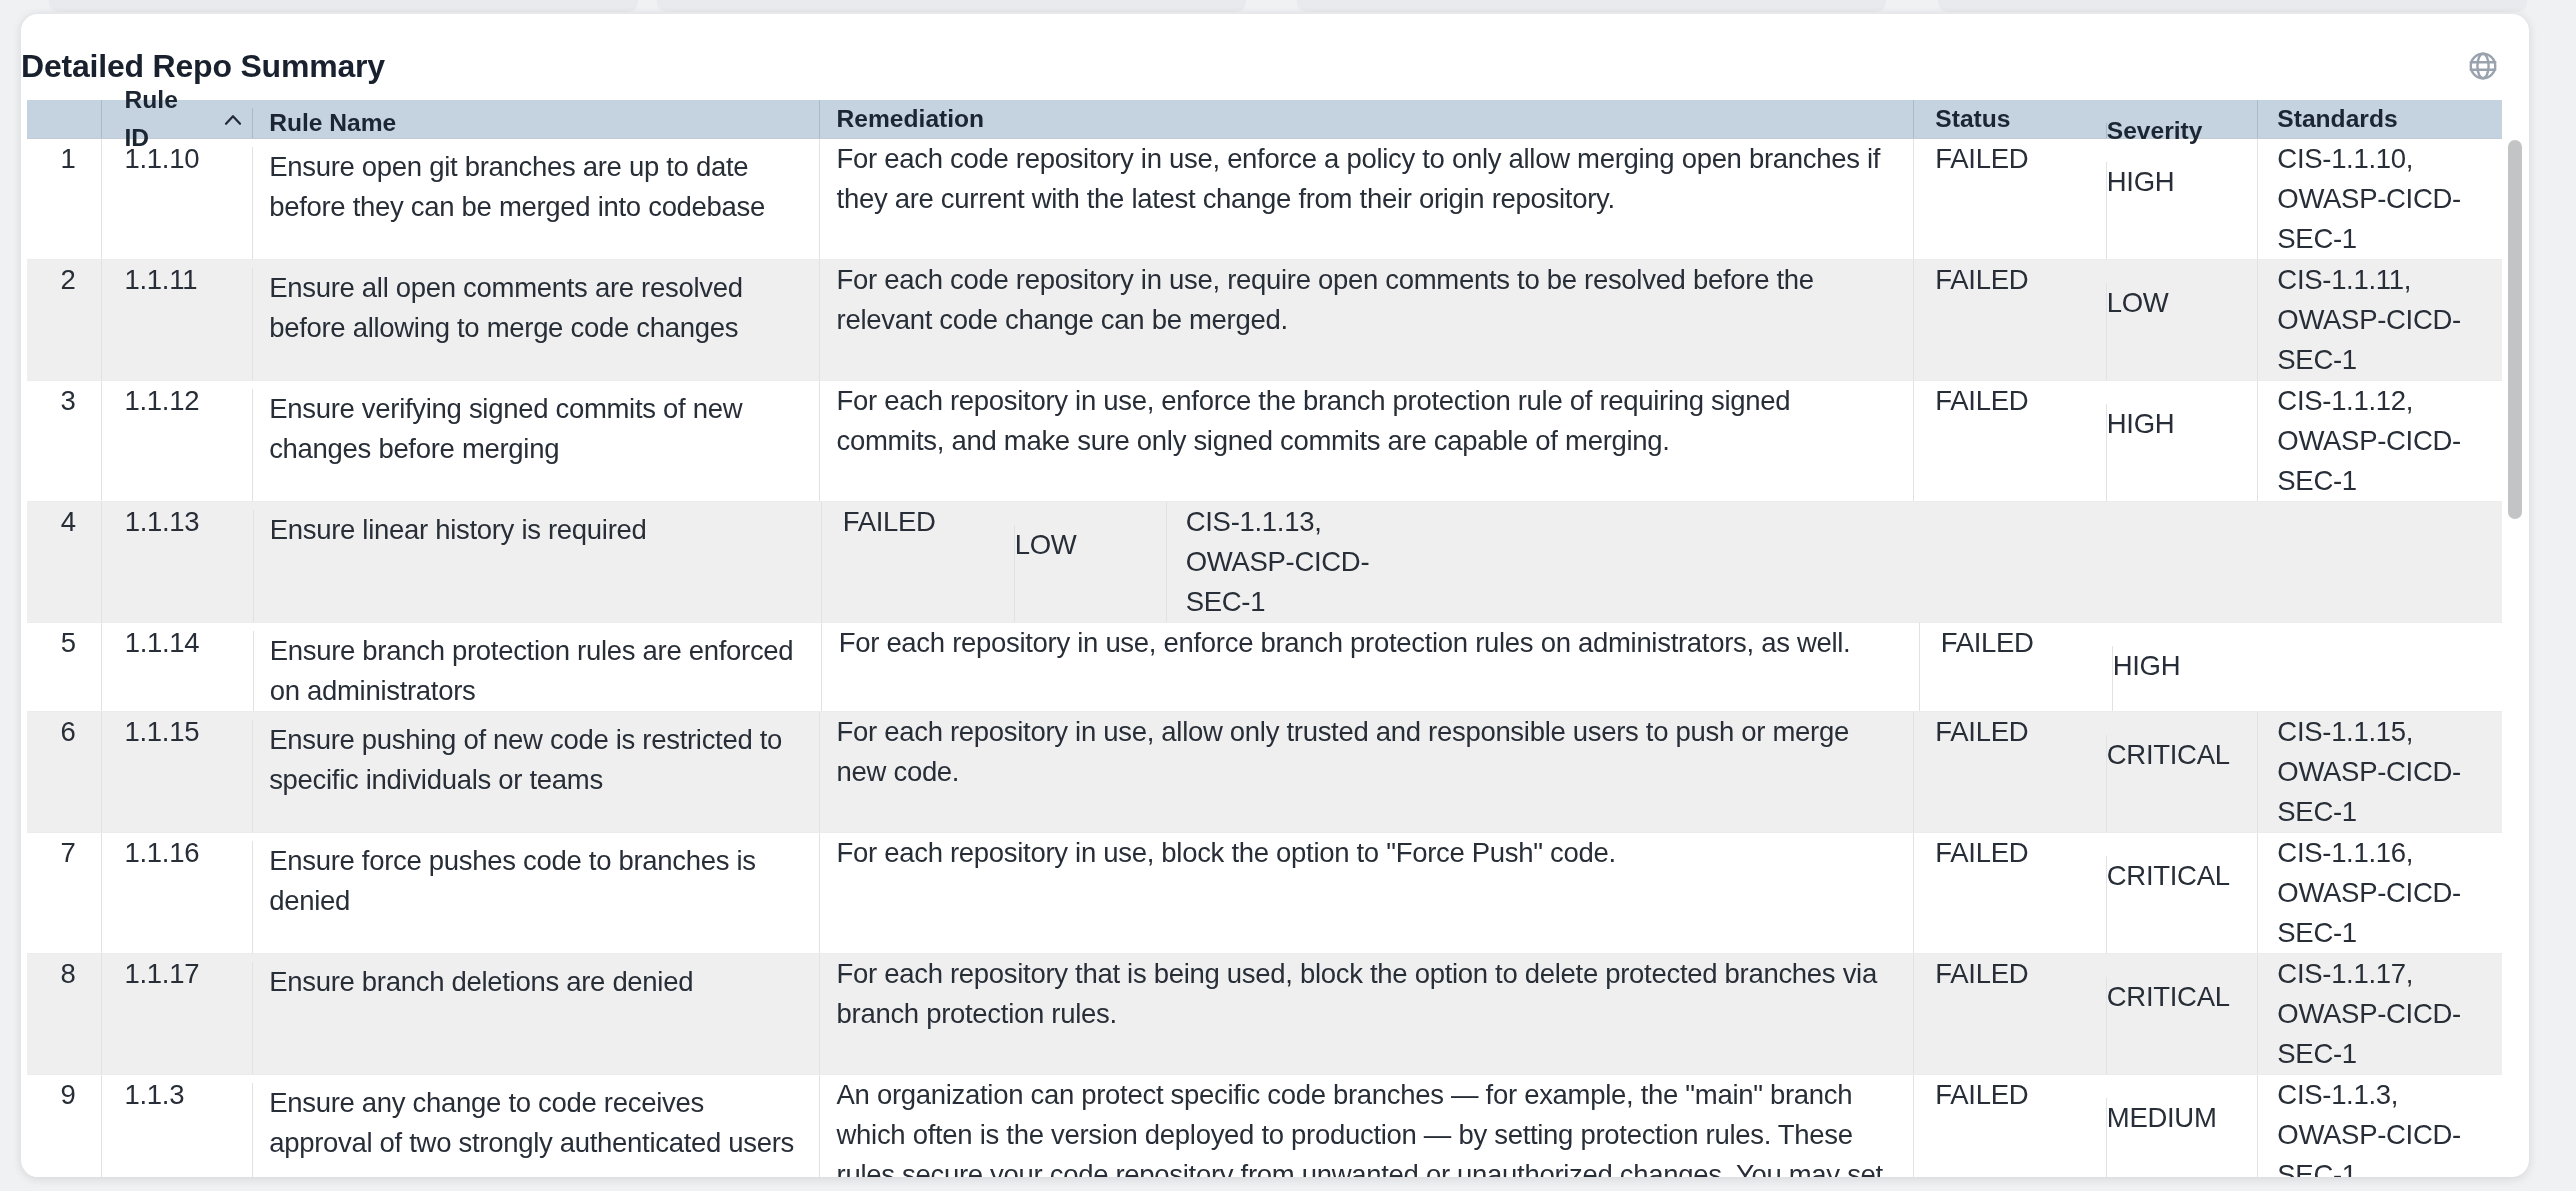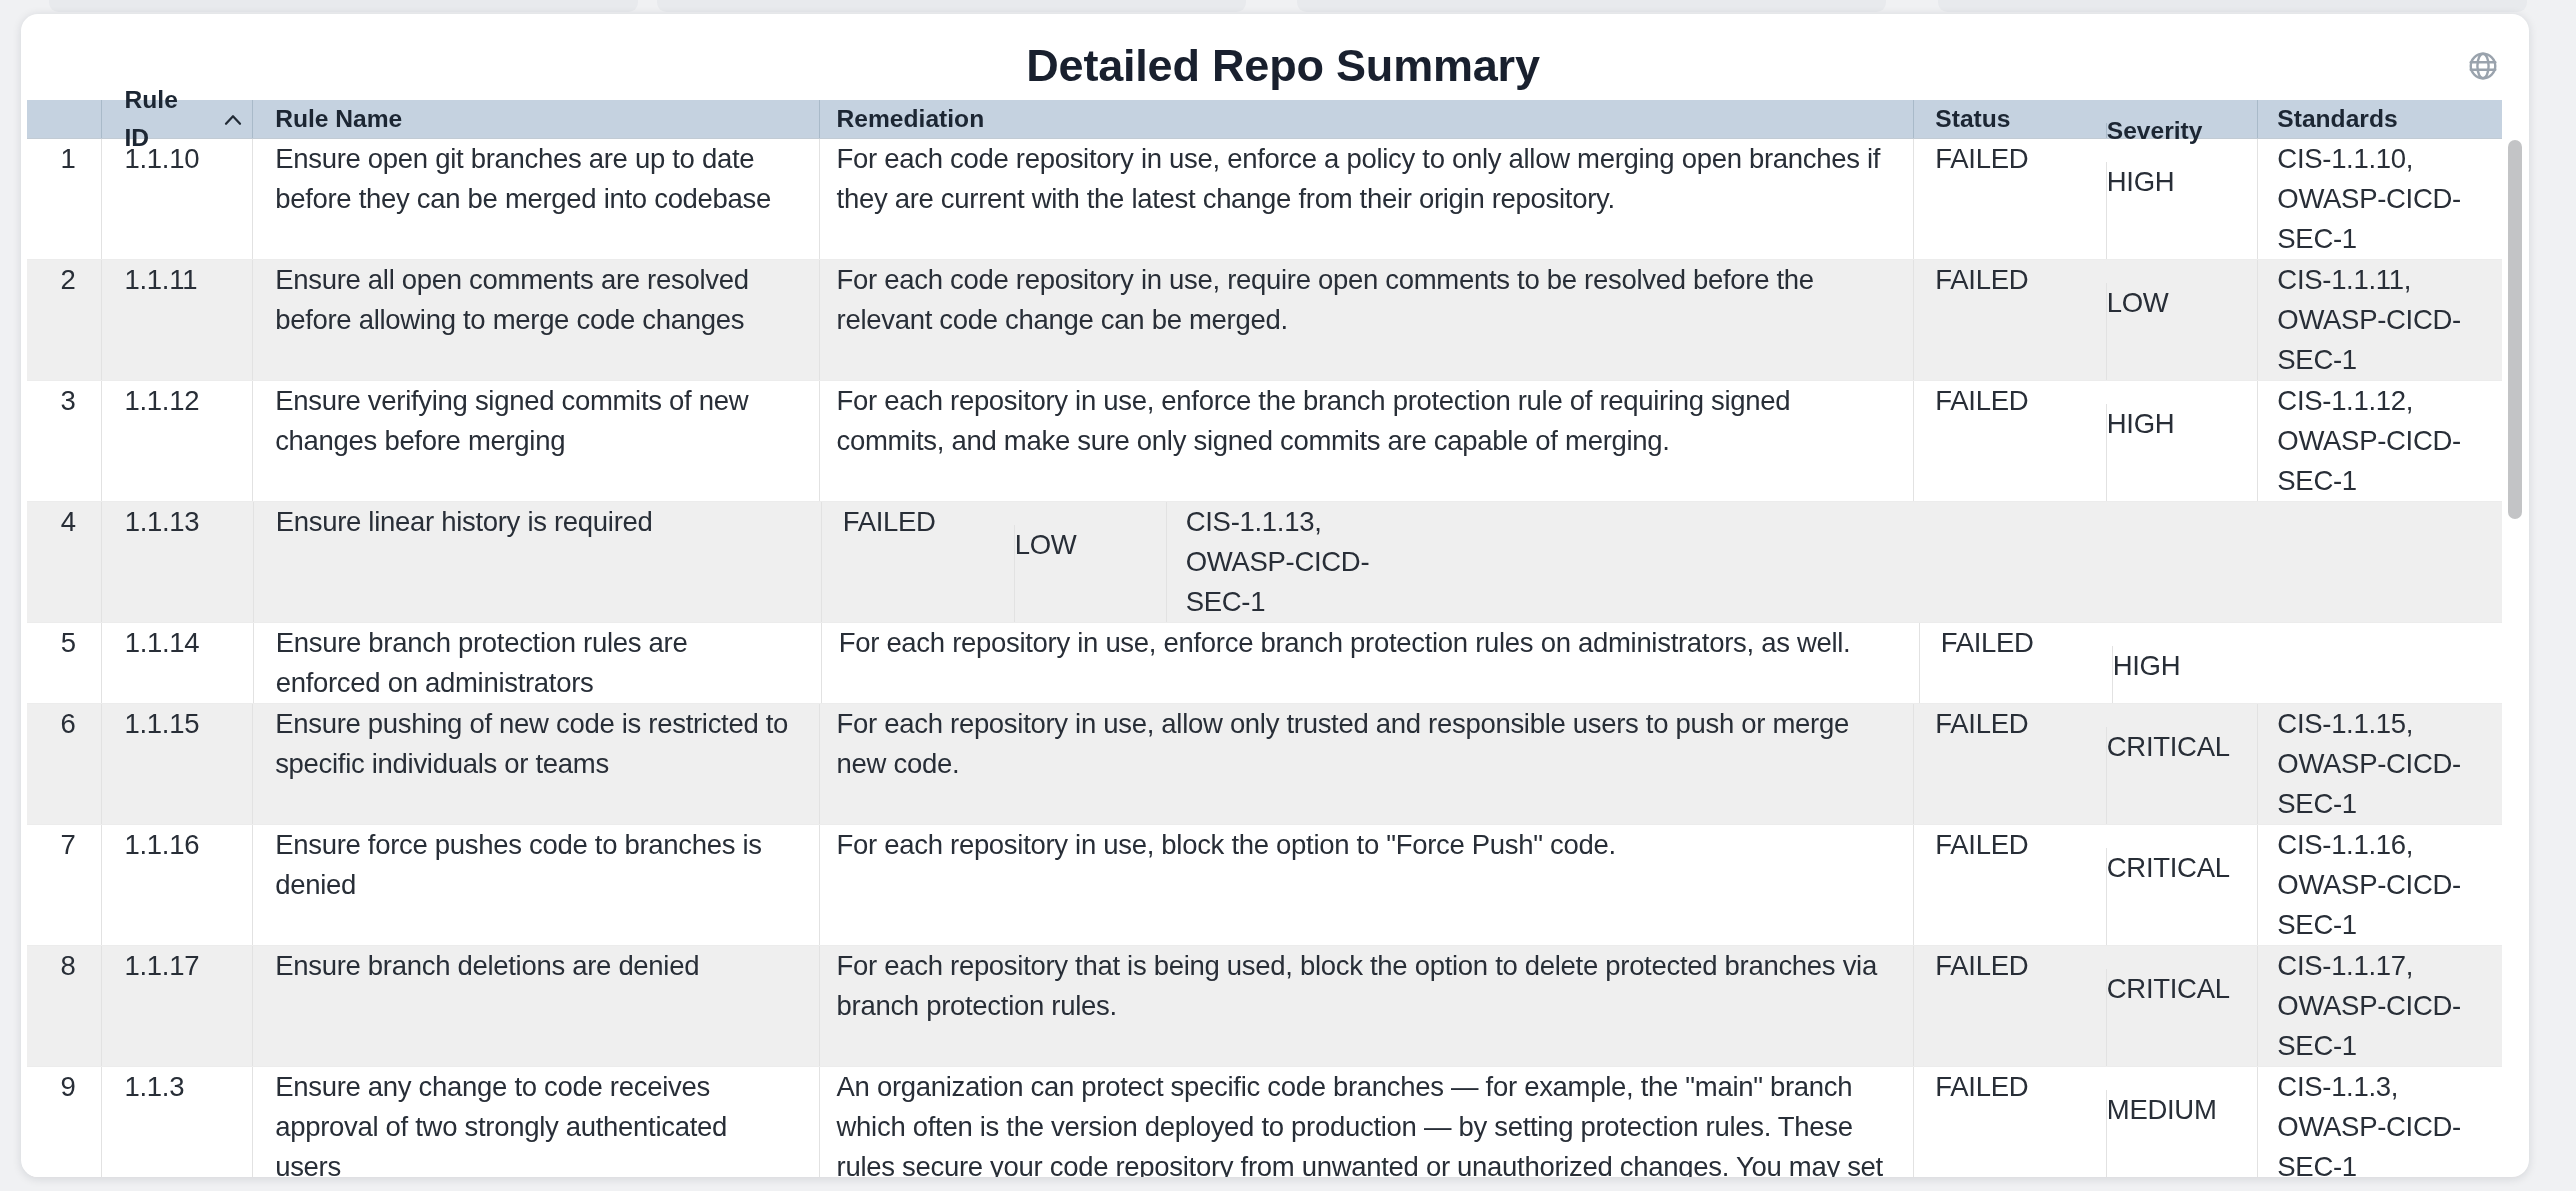--- a/index.html
+++ b/index.html
@@ -19,23 +19,22 @@
   .bg-tile.t0{left:49px}.bg-tile.t1{left:657px}.bg-tile.t2{left:1297px}.bg-tile.t3{left:1938px}
 
   .card{
     position:absolute;left:21px;top:14px;width:2508px;height:1163px;
     background:#ffffff;border-radius:17px;
     box-shadow:0 1.9px 9.5px rgba(15,23,42,.12);
     overflow:hidden;
   }
   .page-title{
     position:absolute;top:30px;left:0;width:100%;
-    text-align:center;
-    font-size:45px;line-height:44px;font-weight:700;
-    color:#19202e;letter-spacing:-0.2px;padding-left:8px;
+    font-size:32px;line-height:44px;font-weight:700;
+    color:#19202e;letter-spacing:-0.2px;
   }
   .globe-btn{
     position:absolute;top:35px;right:29px;width:34px;height:34px;
     display:flex;align-items:center;justify-content:center;cursor:pointer;
   }
 
   
   .table-wrap{position:absolute;left:5.7px;top:86px;width:2475px;}
   .thead{
     display:flex;height:38px;background:#c5d2e0;
@@ -51,21 +50,21 @@
   .tr.alt{background:#efefef;}
   .td{
     box-sizing:border-box;
     font-size:27.5px;line-height:40px;letter-spacing:-0.3px;
     color:#282e37;
   }
   .td + .td{border-left:0.9px solid #e2e2e2;}
 
   .c0{width:66px;text-align:right;padding-right:17px;}
   .c1{width:152px;padding-left:23px;padding-right:9.5px;margin-left:8px;}
-  .c2{width:568px;padding-left:22px;padding-right:23px;}
+  .c2{width:568px;padding-left:16px;padding-right:23px;margin-top:8px;}
   .c3{width:1098px;padding-left:17px;padding-right:21px;}
   .c4{width:193px;padding-left:21px;padding-right:7.6px;}
   .c5{width:152px;padding-right:5.7px;margin-top:23px;}
   .c6{width:245px;padding-left:19px;padding-right:21px;}
 
   .scroll-thumb{
     position:absolute;right:6.6px;top:126px;width:14px;height:379px;
     background:#c3c4c6;border-radius:7.6px;cursor:pointer;
   }
 </style>

